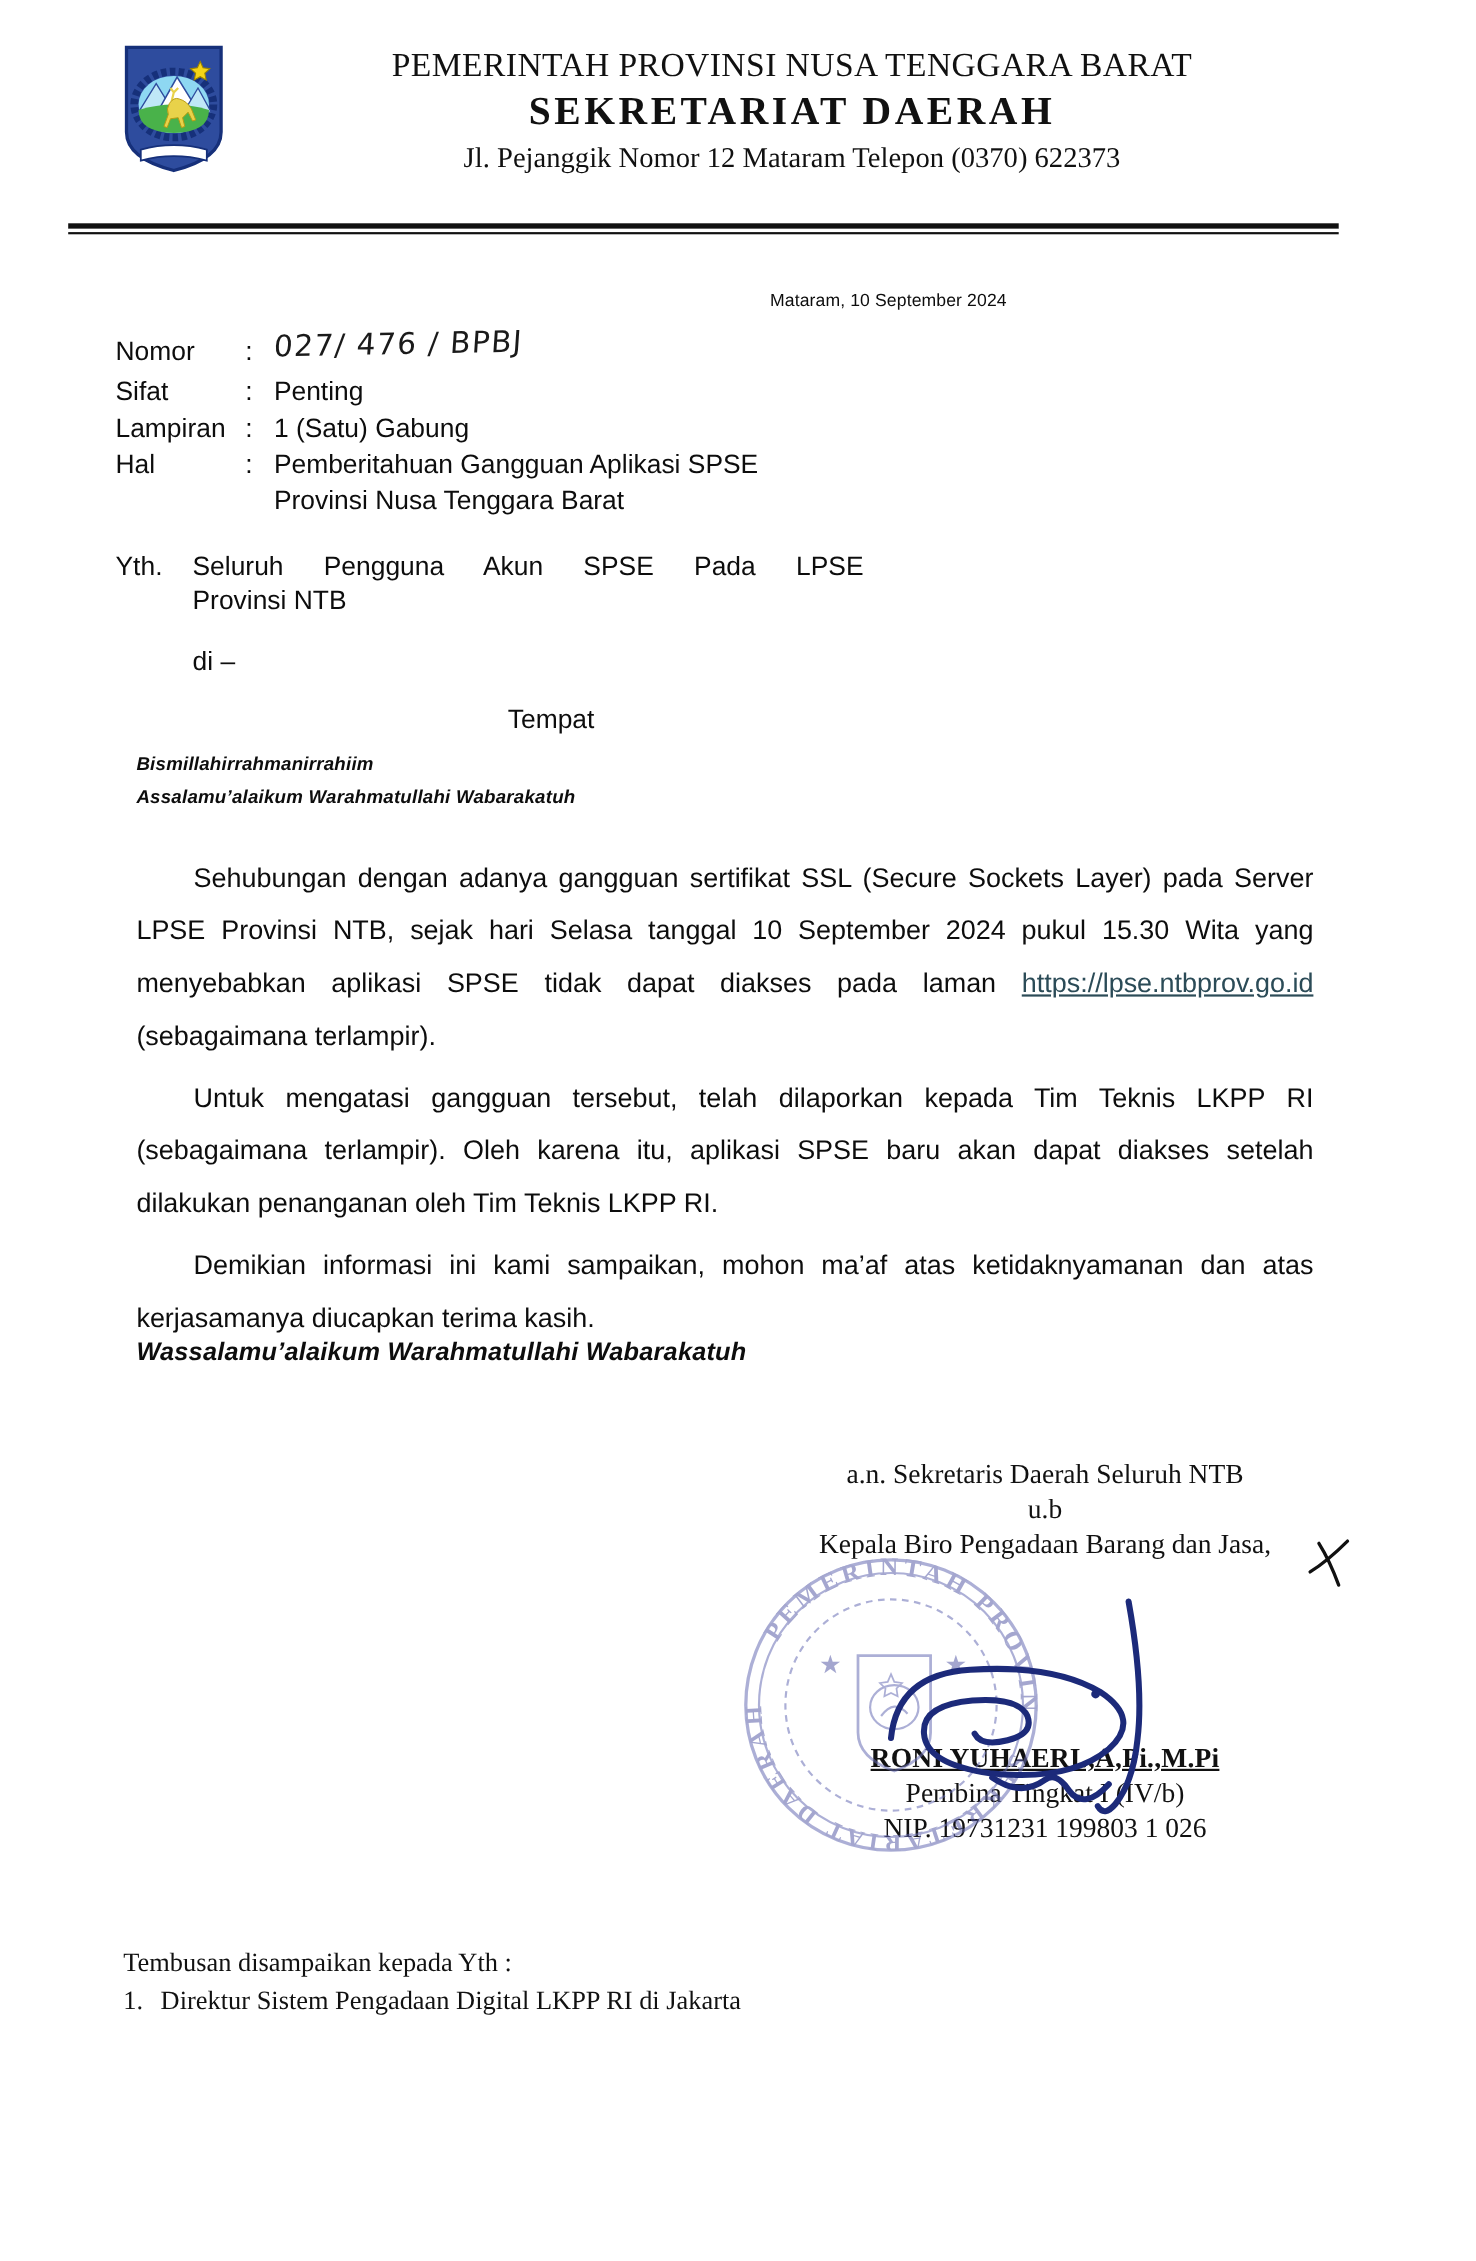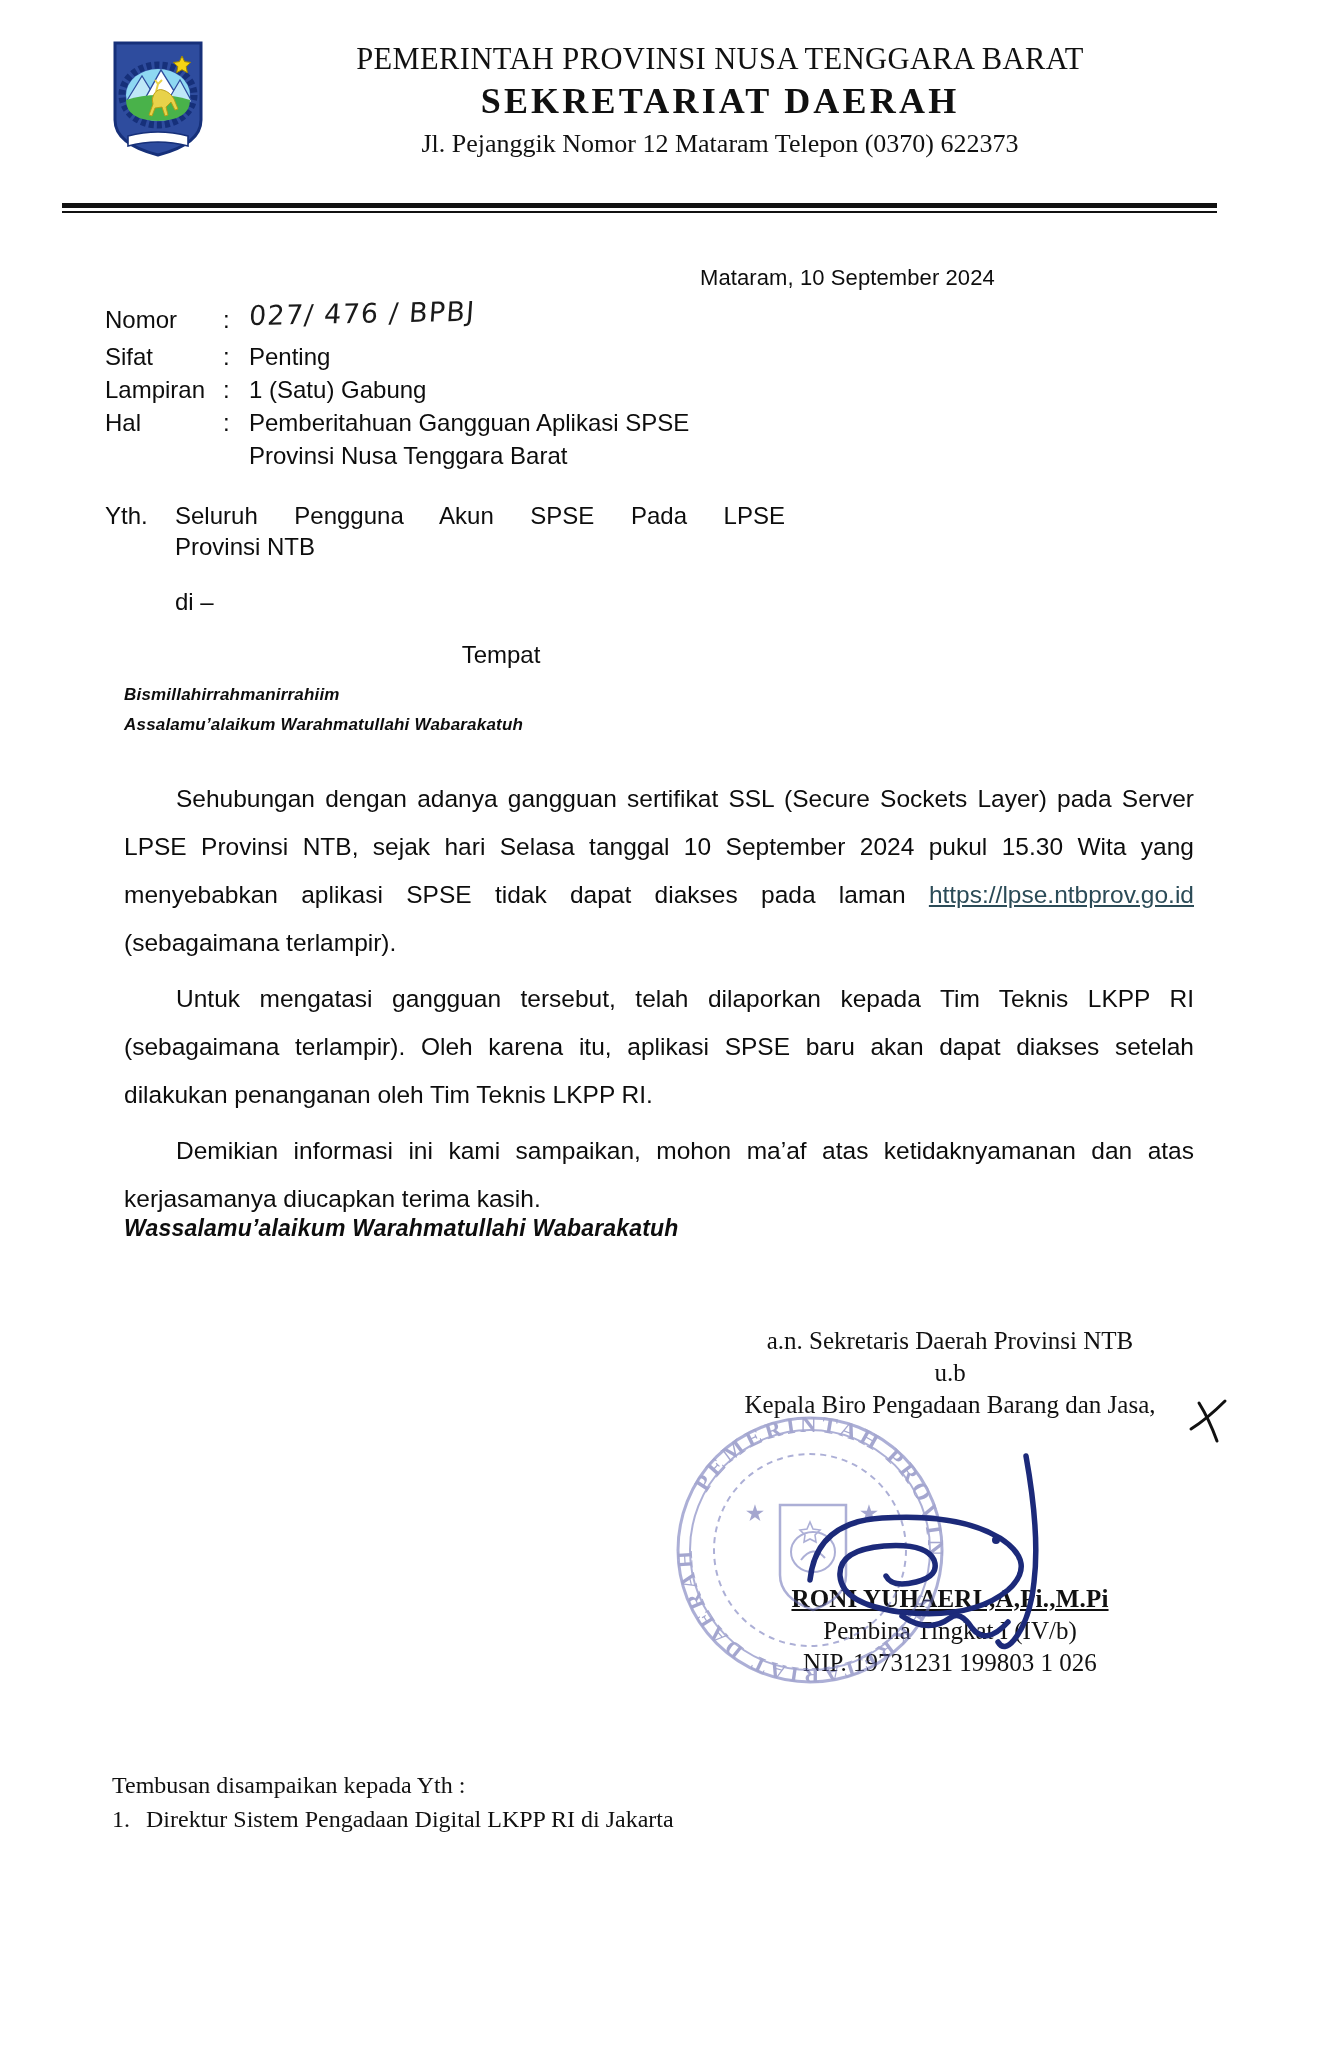--- a/index.html
+++ b/index.html
@@ -75,21 +75,21 @@
   }
   .rule-gap { height: 3px; background: #fff; }
   .rule-thin { height: 2px; background: #111; }
 
   
   .date-line {
     position: absolute;
     left: 700px;
     top: 265px;
     width: 520px;
-    font-size: 22px;
+    font-size: 16px;
     letter-spacing: 0.1px;
     white-space: nowrap;
   }
 
   .meta {
     position: absolute;
     left: 105px;
     top: 300px;
     width: 700px;
     font-size: 24px;
@@ -323,21 +323,21 @@
 
   <div class="body-text">
     <p><span class="indent"></span><span>Sehubungan dengan adanya gangguan sertifikat SSL (Secure Sockets Layer) pada Server LPSE Provinsi NTB, sejak hari Selasa  tanggal 10 September 2024 pukul 15.30 Wita yang menyebabkan aplikasi SPSE tidak dapat diakses pada laman </span><a class="link" href="#">https://lpse.ntbprov.go.id</a><span> (sebagaimana terlampir).</span></p>
     <p><span class="indent"></span><span>Untuk mengatasi gangguan tersebut, telah dilaporkan kepada Tim Teknis LKPP RI (sebagaimana terlampir). Oleh karena itu, aplikasi SPSE baru akan dapat diakses setelah dilakukan penanganan oleh Tim Teknis LKPP RI.</span></p>
     <p><span class="indent"></span><span>Demikian informasi ini kami sampaikan, mohon ma’af atas ketidaknyamanan dan atas kerjasamanya diucapkan terima kasih.</span></p>
   </div>
 
   <div class="closing">Wassalamu’alaikum Warahmatullahi Wabarakatuh</div>
 
   <div class="signature">
-    <div>a.n. Sekretaris Daerah Provinsi NTB</div>
+    <div>a.n. Sekretaris Daerah Seluruh NTB</div>
     <div>u.b</div>
     <div>Kepala Biro Pengadaan Barang dan Jasa,</div>
     <div class="sig-gap"></div>
     <div class="sig-name">RONI YUHAERI.,A,Pi.,M.Pi</div>
     <div>Pembina Tingkat I (IV/b)</div>
     <div>NIP. 19731231 199803 1 026</div>
   </div>
 
   <div class="stamp">
     <svg viewBox="0 0 300 300" xmlns="http://www.w3.org/2000/svg">

